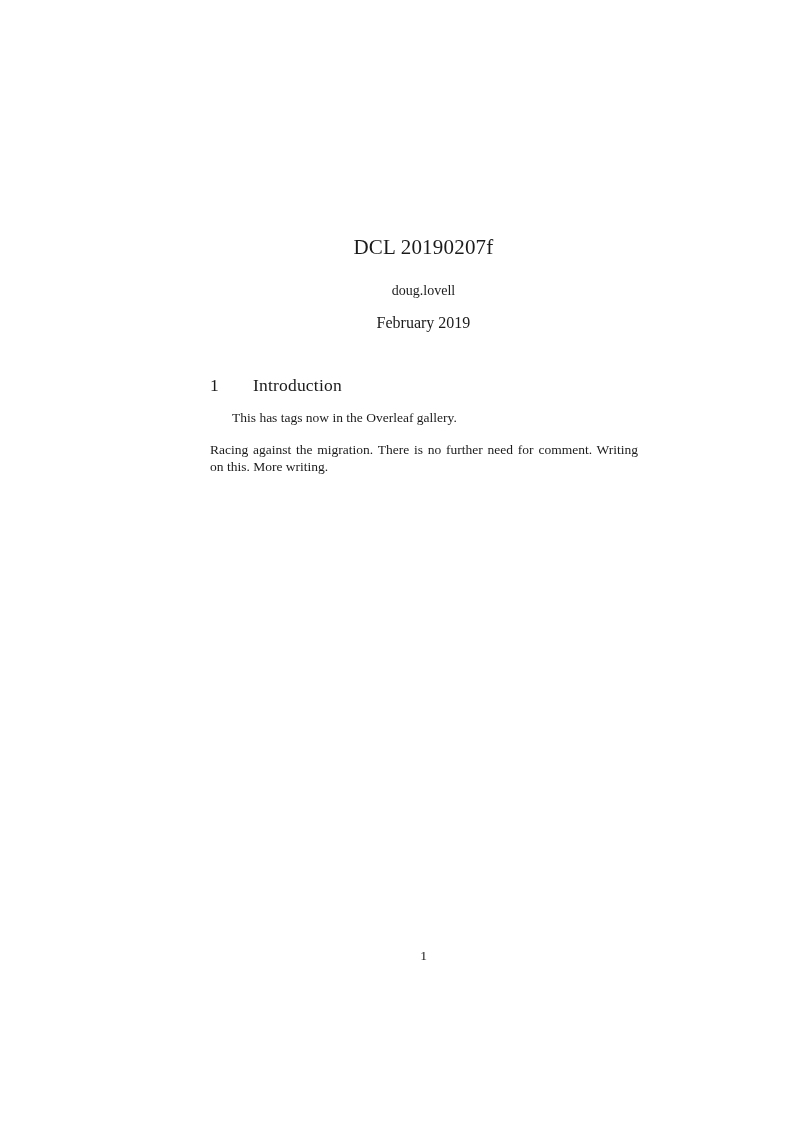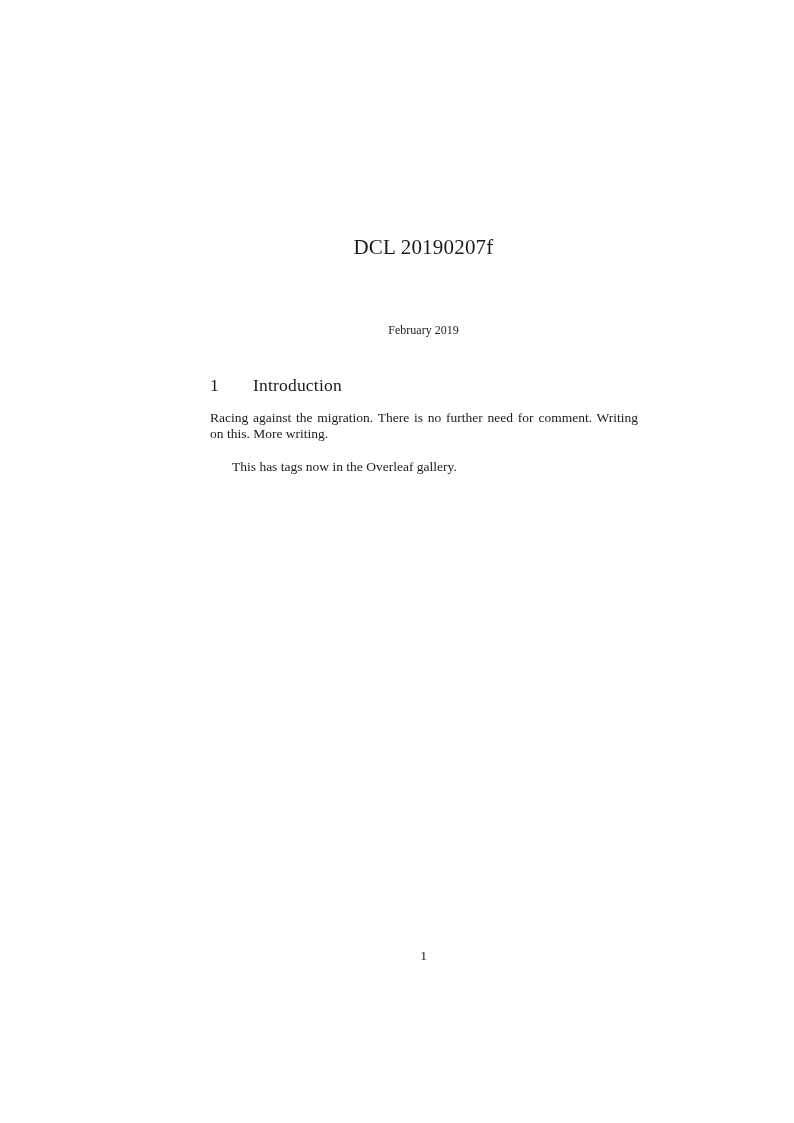--- a/index.html
+++ b/index.html
@@ -37,23 +37,23 @@
     width: 459px;
     top: 259px;
     text-align: center;
     font-size: 14px;
   }
 
   .doc-date {
     position: absolute;
     left: 178px;
     width: 459px;
-    top: 299px;
+    top: 290px;
     text-align: center;
-    font-size: 12px;
+    font-size: 16px;
   }
 
   .section-heading {
     position: absolute;
     left: 178px;
     width: 459px;
     top: 343px;
     font-size: 17.5px;
     font-weight: 400;
     letter-spacing: 0.2px;
@@ -90,27 +90,28 @@
     font-size: 13.5px;
   }
 </style>
 </head>
 <body>
 
 <div class="page">
 
   <h1 class="doc-title">DCL 20190207f</h1>
 
+  <div class="doc-author">doug.lovell</div>
 
   <div class="doc-date">February 2019</div>
 
   <h2 class="section-heading">
     <span class="section-number">1</span><span class="section-title">Introduction</span>
   </h2>
 
   <div class="body-text">
+    <p class="para indent">This has tags now in the Overleaf gallery.</p>
     <p class="para noindent">Racing against the migration. There is no further need for comment. Writing on this. More writing.</p>
-    <p class="para indent">This has tags now in the Overleaf gallery.</p>
   </div>
 
   <div class="page-number">1</div>
 
 </div>
 
 </body></html>

